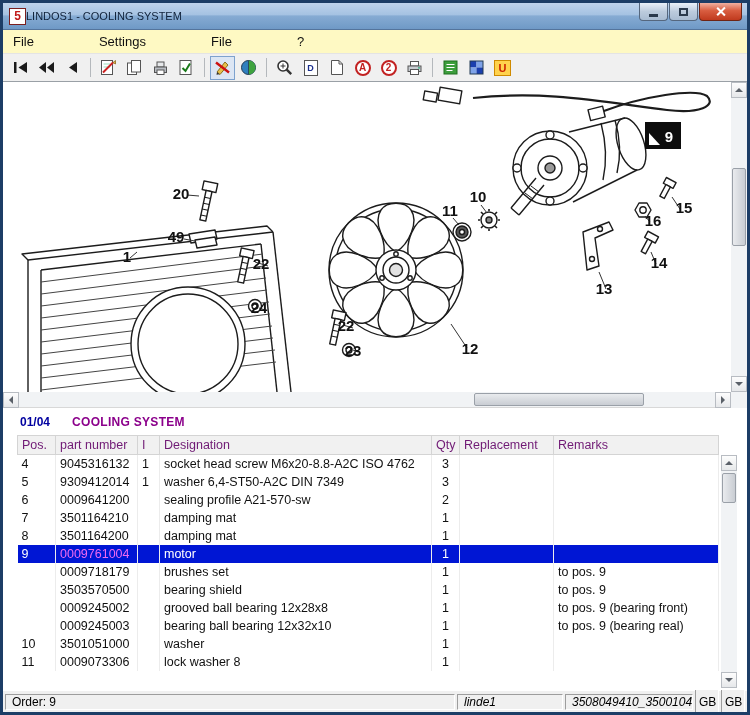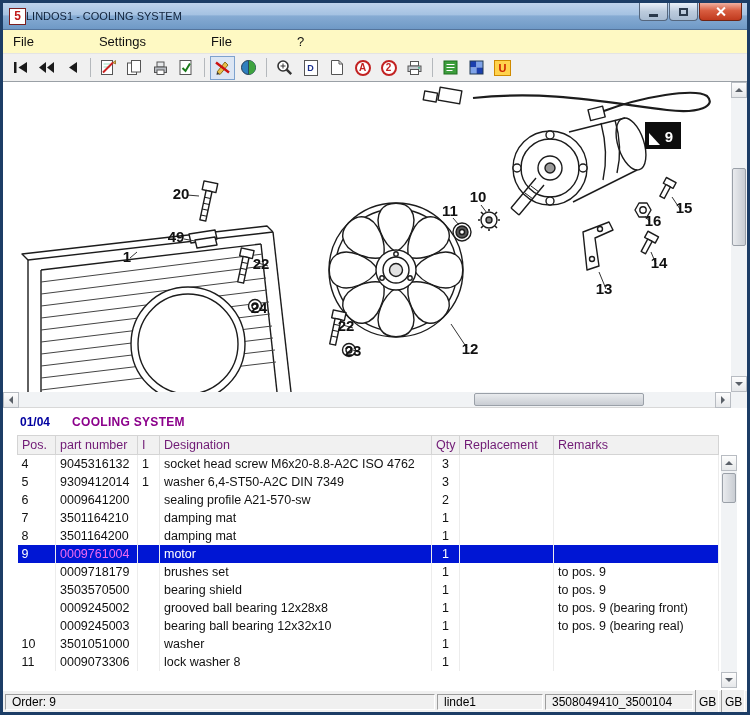--- a/index.html
+++ b/index.html
@@ -96,22 +96,22 @@
   tr.selected td.c-part { color:#f06af0; }
   .table-sb { position:absolute; right:10px; top:20px; bottom:2px; width:16px; display:flex; flex-direction:column; background:#f1f3f5; }
   .table-sb .track { flex:1; position:relative; }
 
   
   .statusbar { height:22px; flex:none; display:flex; gap:2px; padding:1px 2px; background:#f0f0f0;
                border-top:1px solid #ffffff; align-items:center; }
   .sb-panel { border:1px solid; border-color:#9d9d9d #ffffff #ffffff #9d9d9d; background:#f0f0f0;
               font-size:12px; display:flex; align-items:center; padding:0 6px; overflow:hidden; white-space:nowrap; }
   .sb-panel.order { flex:1; }
-  .sb-panel.user { width:106px; justify-content:flex-start; }
-  .sb-panel.ref { width:148px; }
+  .sb-panel.user { width:106px; justify-content:flex-start;font-style:italic; }
+  .sb-panel.ref { width:128px;font-style:italic; }
   .sb-panel.gb { width:24px; padding:16px 3px; }
 
   
   .dlabel { font-family:"Liberation Sans", sans-serif; font-size:15px; font-weight:bold;
             fill:#111; text-anchor:middle; }
   .dlabel.boxed { fill:#fff; }
 </style>
 </head>
 <body>
 

